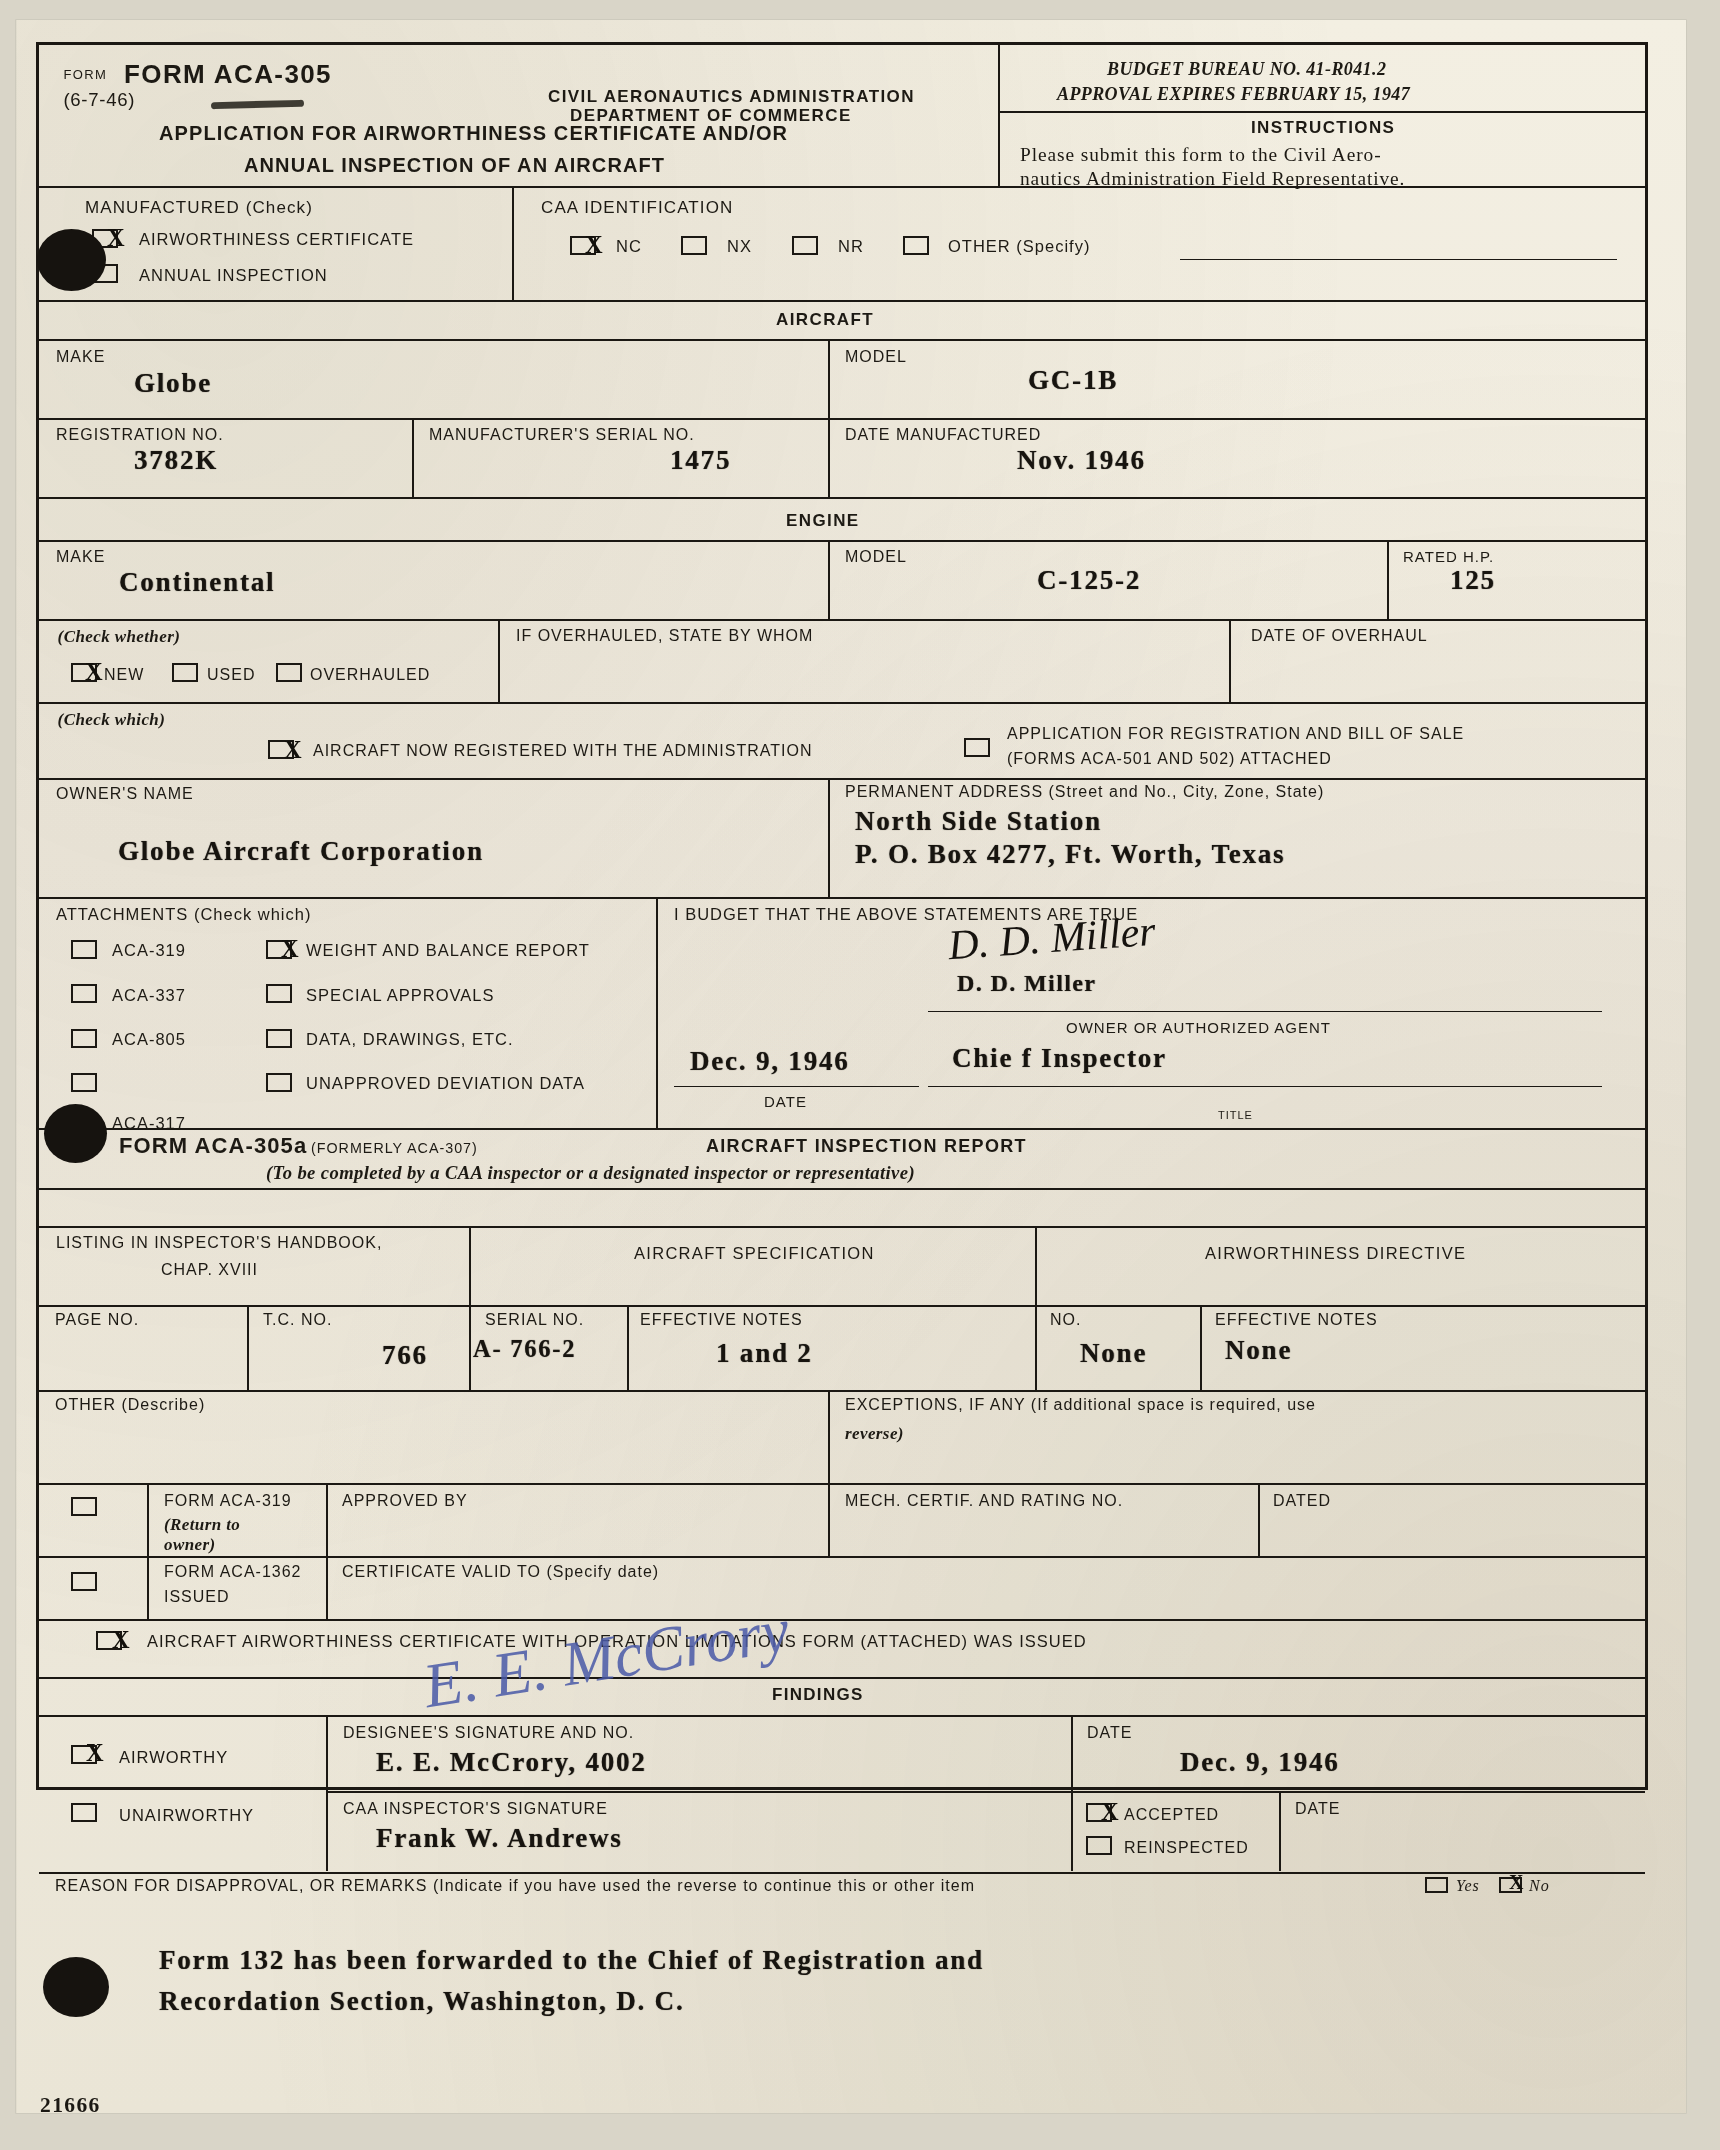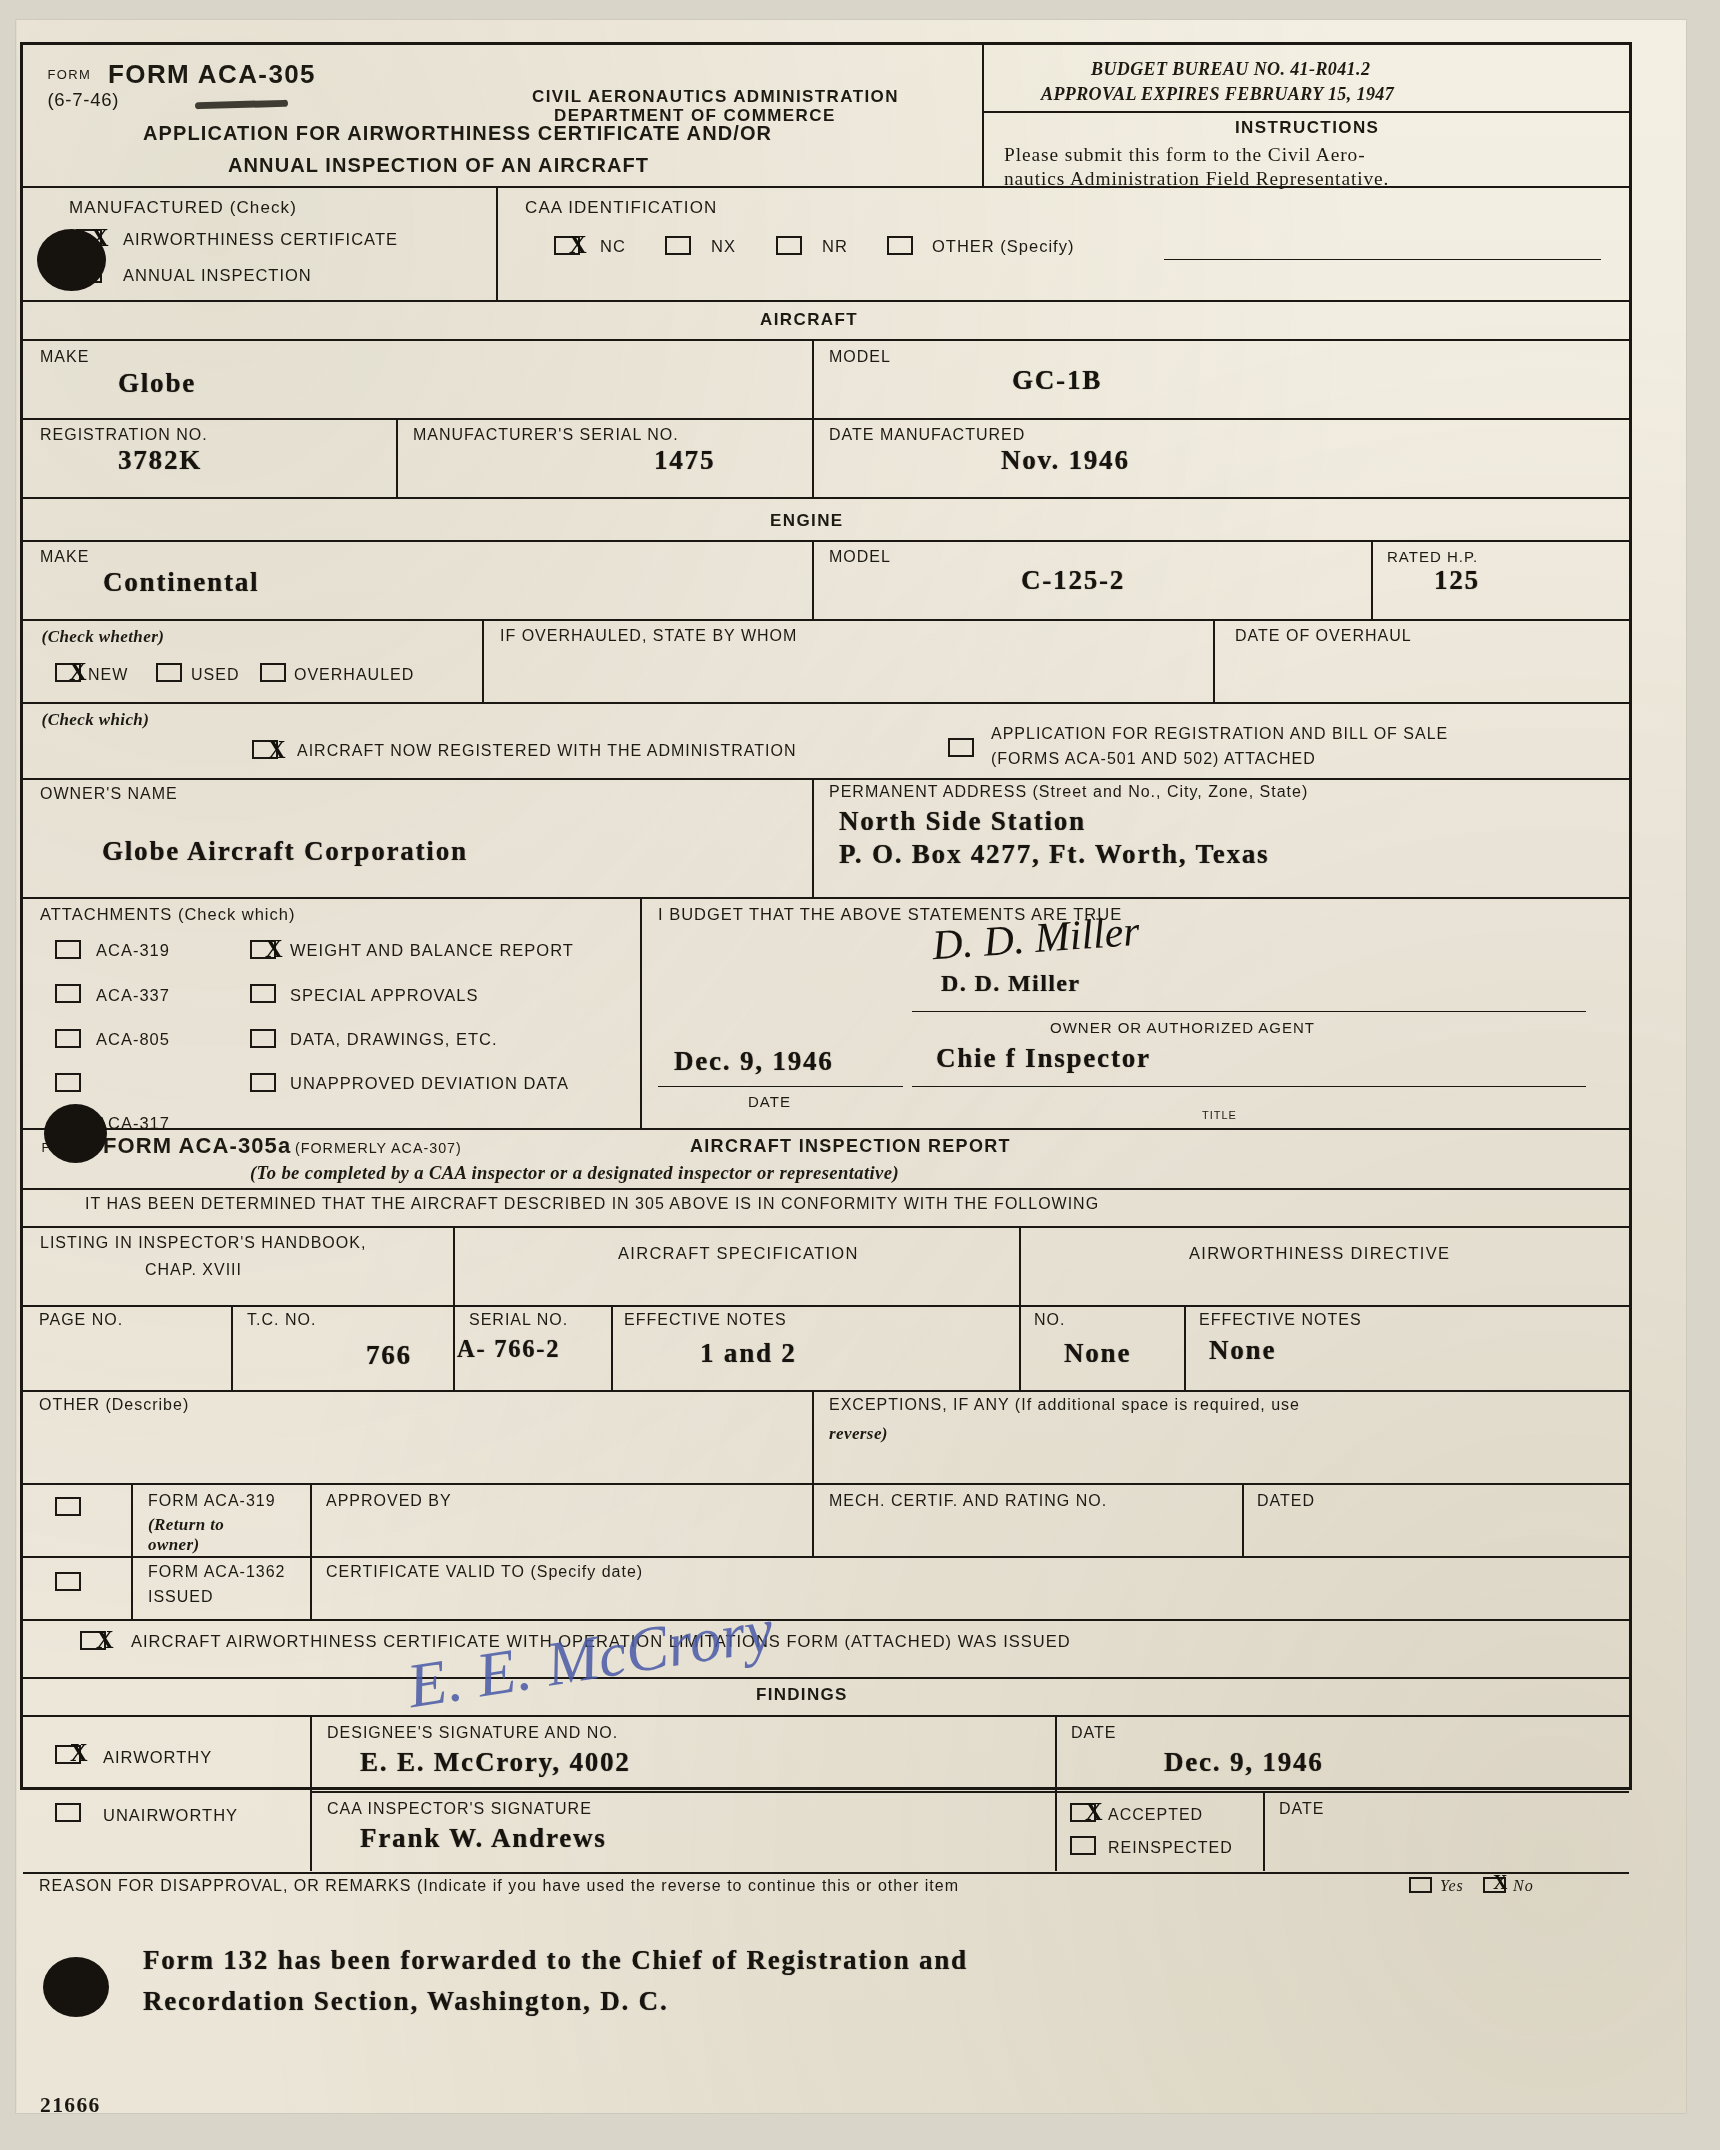--- a/index.html
+++ b/index.html
@@ -14,21 +14,21 @@
   }
   
   #paper{
     position:absolute; left:16px; top:20px; width:1670px; height:2093px;
     background:
       linear-gradient(90deg, rgba(0,0,0,0.035) 0 0.7px, rgba(0,0,0,0) 0.7px 5px),
       linear-gradient(180deg,#f3efe2 0%, #efeade 40%, #eae5d6 100%);
     box-shadow:0 0 0 0.7px rgba(0,0,0,0.08);
   }
   #sheet{
-    position:absolute; left:20px; top:42px; width:1612px; height:1748px;
+    position:absolute; left:36px; top:42px; width:1612px; height:1748px;
     border:3.6px solid #1b1813;
     background:transparent;
   }
   .tone{position:absolute;inset:0;pointer-events:none;
     background:
       radial-gradient(ellipse at 12% 10%, rgba(120,105,70,0.10), rgba(0,0,0,0) 55%),
       radial-gradient(ellipse at 92% 88%, rgba(120,105,70,0.12), rgba(0,0,0,0) 60%);
     mix-blend-mode:multiply;}
   .leftedge{position:absolute;left:16px;top:20px;width:24.4px;height:2093px;
     background:linear-gradient(90deg,#2b2821,#55503f 45%,#bdb7a4 100%);opacity:.92;}
@@ -259,21 +259,20 @@
   <div class="lbl" style="left:1179px;top:1048px;font-size:11px;margin-top:16px;">TITLE</div>
 
   <div class="hl" style="left:0;top:1143px;width:1606px;"></div>
   <div class="hl" style="left:0;top:1181px;width:1606px;"></div>
 
   <div class="lbl sm" style="left:18.6px;top:1095px;letter-spacing:1.4px;">FORM</div>
   <div class="lbl" style="left:80px;top:1088px;font-size:22px;font-weight:700;letter-spacing:1.1px;">FORM  ACA-305a</div>
   <div class="lbl" style="left:272px;top:1095px;font-size:14.3px;">(FORMERLY ACA-307)</div>
   <div class="lbl" style="left:667px;top:1091px;font-size:18px;font-weight:700;letter-spacing:1.3px;">AIRCRAFT INSPECTION REPORT</div>
   <div class="lbl ital ser" style="left:227px;top:1117px;font-size:18.6px;">(To be completed by a CAA inspector or a designated inspector or representative)</div>
-  <div class="lbl" style="left:62px;top:1150px;font-size:16px;">IT HAS BEEN DETERMINED THAT THE AIRCRAFT DESCRIBED IN 305 ABOVE IS IN CONFORMITY WITH THE FOLLOWING</div>
 
   <div class="vl" style="left:430px;top:1181px;height:79px;"></div>
   <div class="vl" style="left:996px;top:1181px;height:79px;"></div>
   <div class="hl" style="left:0;top:1260px;width:1606px;"></div>
 
   <div class="lbl" style="left:17px;top:1189px;font-size:16px;">LISTING IN INSPECTOR'S HANDBOOK,</div>
   <div class="lbl" style="left:122px;top:1216px;font-size:16px;">CHAP. XVIII</div>
   <div class="lbl" style="left:595px;top:1199px;font-size:16.5px;letter-spacing:1.3px;">AIRCRAFT SPECIFICATION</div>
   <div class="lbl" style="left:1166px;top:1199px;font-size:16.5px;letter-spacing:1.3px;">AIRWORTHINESS DIRECTIVE</div>
 

